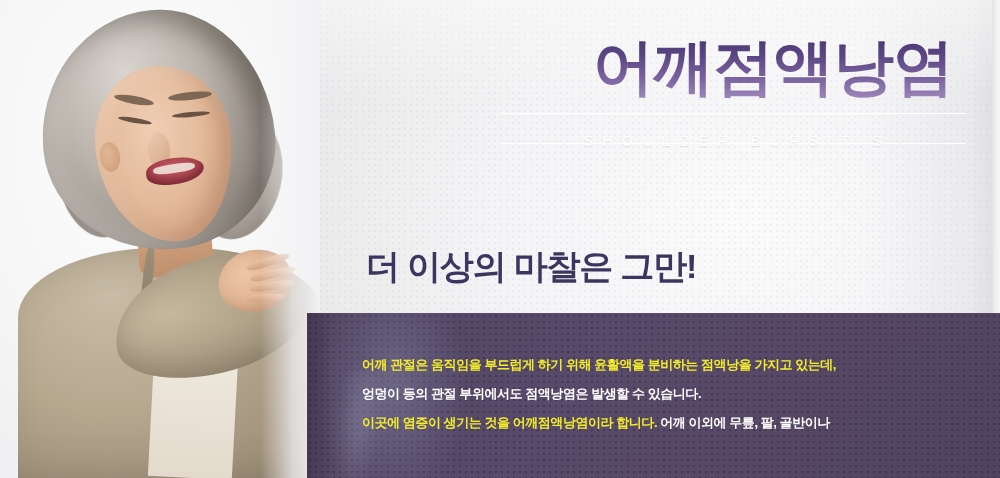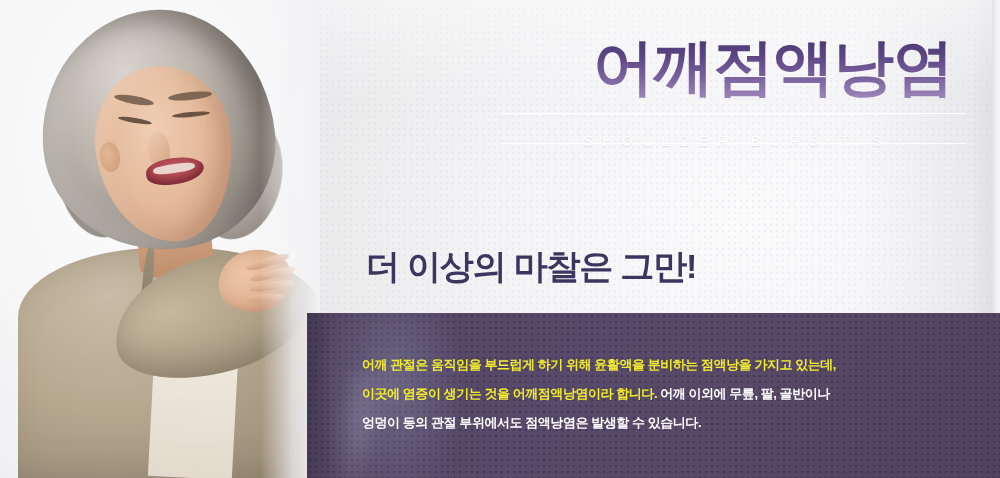--- a/index.html
+++ b/index.html
@@ -329,21 +329,21 @@
     <div class="panel-dots"></div>
     <div class="panel-glow"></div>
     <div class="panel-glow2"></div>
     <div class="panel-edge-l"></div>
 
     <div class="panel-text">
       <p class="panel-line">
         <span class="hl">어깨 관절은 움직임을 부드럽게 하기 위해 윤활액을 분비하는 점액낭을 가지고 있는데,</span><span class="wt"></span>
       </p>
       <p class="panel-line">
-        <span class="hl">이곳에 염증이 생기는 것을 어깨점액낭염이라 합니다.</span><span class="wt"> 어깨 이외에 무릎, 팔, 골반이나</span>
+        <span class="hl"></span><span class="wt">엉덩이 등의 관절 부위에서도 점액낭염은 발생할 수 있습니다.</span>
       </p>
       <p class="panel-line">
-        <span class="hl"></span><span class="wt">엉덩이 등의 관절 부위에서도 점액낭염은 발생할 수 있습니다.</span>
+        <span class="hl">이곳에 염증이 생기는 것을 어깨점액낭염이라 합니다.</span><span class="wt"> 어깨 이외에 무릎, 팔, 골반이나</span>
       </p>
     </div>
   </div>
 
 </div>
 
 </body></html>

